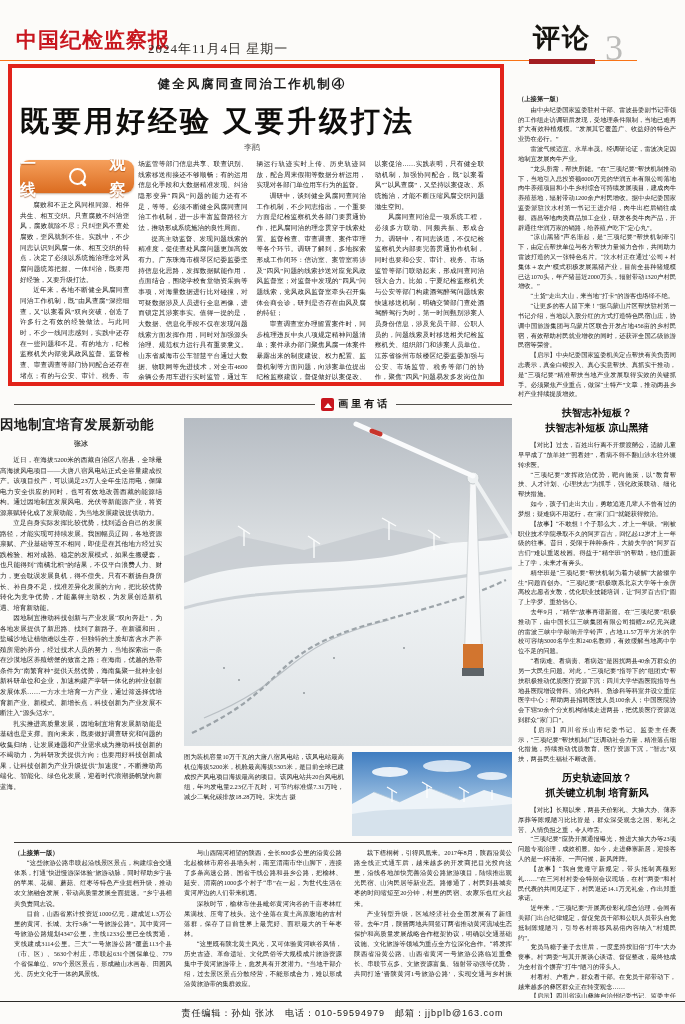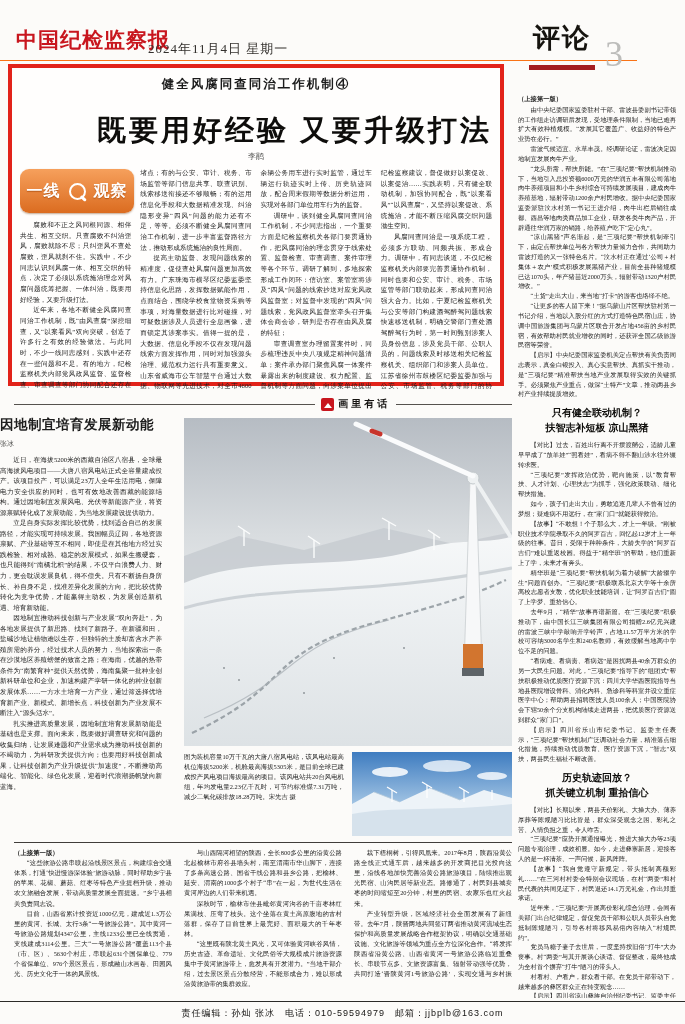--- a/index.html
+++ b/index.html
@@ -6,39 +6,39 @@
   .page{position:relative;width:685px;height:1024px;background:#fcfbf9;margin:0 auto;overflow:hidden;
         font-family:"Liberation Serif","DejaVu Serif",serif;color:#1c1c1c;}
 
   
   .hdr{position:absolute;left:0;top:18px;width:637px;height:42px;border-bottom:1px solid #f97316;}
   .masthead{position:absolute;left:16px;top:8px;font-size:21px;font-weight:bold;color:#c8161e;
             letter-spacing:1px;font-family:"Liberation Serif",serif;}
   .hdr-date{position:absolute;left:148px;top:22px;font-size:13px;color:#33302d;letter-spacing:1px;font-family:Liberation Serif, serif;}
   .sec-wrap{position:absolute;right:14px;top:2px;display:flex;align-items:flex-end;gap:10px;}
   .sec-title{font-size:27px;font-weight:bold;color:#16140f;border-bottom:5px solid #a31e22;
-             padding:0 4px 9px 4px;letter-spacing:2px;}
+             padding:0 4px 3px 4px;letter-spacing:2px;}
   .page-num{font-size:36px;color:#bcbcba;line-height:.85;}
 
   
   .leadbox{position:absolute;left:8px;top:64px;width:496px;height:322px;border:4px solid #e2231a;
-           background:#fffefd;padding:6px 8px 4px 8px;box-sizing:border-box;}
+           background:#fffefd;padding:6px 16px 4px 8px;box-sizing:border-box;}
   .kicker{text-align:center;font-size:12.5px;font-weight:bold;letter-spacing:2px;margin-top:2px;}
-  .headline{text-align:right;font-size:29px;font-weight:900;letter-spacing:3px;margin-top:18px;
+  .headline{text-align:left;font-size:29px;font-weight:900;letter-spacing:3px;margin-top:9px;
             font-family:"Liberation Sans","DejaVu Sans",sans-serif;color:#0e0d0b;}
   .byline{text-align:center;font-size:8px;color:#4a4a48;margin-top:0;}
   .lead-body{margin-top:6px;height:226px;overflow:hidden;columns:4;column-gap:9px;
              font-size:6.6px;line-height:1.62;text-align:justify;}
   .bp{margin:0;text-indent:2em;}
 
   
-  .badge{width:114px;height:44px;border-radius:9px;margin:1px 0 7px 0;
+  .badge{width:114px;height:33px;border-radius:9px;margin:1px 0 7px 0;
          background:linear-gradient(180deg,#f6a05c 0%,#e57a28 55%,#d express 100%);
          background:linear-gradient(180deg,#f6a05c,#db6c20);
-         display:flex;align-items:center;justify-content:center;gap:8px;position:relative;
+         display:flex;align-items:center;justify-content:center;gap:24px;position:relative;
          box-shadow:0 1px 2px rgba(120,60,10,.45);break-inside:avoid;}
   .badge span{color:#fff;font-weight:bold;font-size:16px;letter-spacing:1px;
               font-family:"Liberation Sans",sans-serif;text-shadow:0 1px 1px rgba(150,60,0,.6);}
   .mag{width:13px;height:13px;border:2.5px solid #fff;border-radius:50%;position:relative;flex:none;}
   .mag::after{content:"";position:absolute;width:7px;height:2.5px;background:#fff;
               transform:rotate(42deg);left:9px;top:12px;border-radius:2px;}
 
   
   .huali-hdr{position:absolute;left:14px;top:396px;width:498px;height:16px;display:flex;align-items:center;}
   .huali-hdr .rule{flex:1;height:1px;background:#55524e;}
@@ -46,21 +46,21 @@
   .huali-hdr .rule.r{flex:1;}
   .huali-label{display:flex;align-items:center;gap:4px;padding:0 6px;}
   .huali-ico{width:13px;height:13px;background:#c8161e;border-radius:2px;position:relative;flex:none;}
   .huali-ico::after{content:"";position:absolute;left:2.5px;top:5.5px;border-left:4px solid transparent;
               border-right:4px solid transparent;border-bottom:5px solid #fff;}
   .huali-label b{font-size:10px;letter-spacing:3px;font-weight:bold;color:#141210;}
 
   .huali-col{position:absolute;left:0;top:414px;width:162px;height:420px;overflow:hidden;}
   .huali-title{font-size:13.5px;font-weight:900;letter-spacing:.5px;white-space:nowrap;
                font-family:"Liberation Sans",sans-serif;margin:2px 0 0 0;}
-  .huali-by{text-align:left;font-size:7px;color:#4a4a48;margin:5px 0 6px 0;}
+  .huali-by{text-align:center;font-size:7px;color:#4a4a48;margin:5px 0 6px 0;font-weight:bold;}
   .huali-body{font-size:6.6px;line-height:1.6;text-align:justify;}
 
   .photo-main{position:absolute;left:184px;top:418px;width:328px;height:328px;overflow:hidden;background:#dfe3e6;}
   .photo-cap{position:absolute;left:184px;top:752px;width:160px;height:84px;overflow:hidden;
              font-size:6.4px;line-height:1.55;text-align:justify;}
   .photo-small{position:absolute;left:352px;top:752px;width:160px;height:84px;overflow:hidden;background:#9cc0e4;}
 
   
   .divider-l{position:absolute;left:14px;top:842px;width:498px;height:1px;background:#403d3a;}
   .contleft{position:absolute;left:14px;top:848px;width:498px;height:148px;overflow:hidden;
@@ -231,37 +231,37 @@
 
     <p class="bp">由中央纪委国家监委驻村干部、雷波县委副书记带领的工作组走访调研后发现，受地理条件限制，当地已难再扩大有效种植规模。“发展其它覆盖广、收益好的特色产业势在必行。”</p>
         <p class="bp">雷波气候适宜、水草丰茂。经调研论证，雷波决定因地制宜发展肉牛产业。</p>
         <p class="bp">“龙头所需，帮扶所能。”在“三项纪要”帮扶机制推动下，当地引入总投资额6000万元的华润五丰有限公司落地肉牛养殖项目和小牛乡村综合可持续发展项目，建成肉牛养殖基地，辐射带动1200余户村民增收。据中央纪委国家监委派驻汶水村第一书记王进介绍，肉牛出栏后销往成都、西昌等地肉类商品加工企业，研发各类牛肉产品，开辟通往华润万家的销路，给养殖户吃下“定心丸”。</p>
         <p class="bp">“凉山黑猪”声名渐起，是“三项纪要”帮扶机制牵引下，由定点帮扶单位与各方帮扶力量倾力合作，共同助力雷波打造的又一张特色名片。“汶水村正在通过‘公司＋村集体＋农户’模式积极发展黑猪产业，目前全县种猪规模已达1070头，年产猪苗近2000万头，辐射带动1320户村民增收。”</p>
         <p class="bp">“土货”走出大山，来当地“打卡”的游客也络绎不绝。</p>
         <p class="bp">“让更多的客人留下来！”据乌蒙山片区帮扶驻村第一书记介绍，当地以入股分红的方式打造特色民宿山庄，协调中国旅游集团与乌蒙片区联合开发占地456亩的乡村民宿，有效帮助村民就业增收的同时，还获评全国乙级旅游民宿等荣誉。</p>
         <p class="bp">【启示】中央纪委国家监委机关定点帮扶有关负责同志表示，真金白银投入、真心实意帮扶、真抓实干推动，是“三项纪要”精准帮扶当地产业发展取得实效的关键抓手。必须聚焦产业重点，做深“土特产”文章，推动两县乡村产业持续提质增效。</p>
       </div>
     <div class="subhead">
-      <div>只有健全联动机制？</div>
+      <div>扶智志补短板？</div>
       <div>扶智志补短板 凉山黑猪</div>
     </div>
     <div>
 
     <p class="bp">【对比】过去，百姓出行离不开摆渡艄公，适龄儿童早早成了“放羊娃”“照看娃”，看病不得不翻山涉水往外辗转求医。</p>
         <p class="bp">“三项纪要”发挥政治优势，靶向施策，以“教育帮扶、人才计划、心理扶志”为抓手，强化政策联动、细化帮扶措施。</p>
         <p class="bp">如今，孩子们走出大山，勇敢追逐几辈人不曾有过的梦想；疑难病不用远行，在“家门口”就能获得救治。</p>
         <p class="bp">【故事】“不敢想！个子那么大，才上一年级。”刚被职业技术学院录取不久的阿罗百吉，回忆起12岁才上一年级的往事。昔日，受限于种种条件，大龄失学的“阿罗百吉们”难以重返校园。得益于“精华班”的帮助，他们重新上了学，未来才有奔头。</p>
         <p class="bp">精华班是“三项纪要”帮扶机制为着力破解“大龄辍学生”问题而创办。“三项纪要”积极联系北京大学等十余所高校志愿者支教，优化职业技能培训，让“阿罗百吉们”圆了上学梦、重拾信心。</p>
         <p class="bp">去年9月，“精华”故事再谱新篇。在“三项纪要”积极推动下，由中国长江三峡集团有限公司捐赠2.6亿元兴建的雷波三峡中学敲响开学铃声，占地11.57万平方米的学校可容纳3000名学生和240名教师，有效缓解当地高中学位不足的问题。</p>
         <p class="bp">“看病难、看病贵、看病远”是困扰两县40余万群众的另一大民生问题。对此，“三项纪要”指导下的“组团式”帮扶积极推动优质医疗资源下沉：四川大学华西医院指导当地县医院增设骨科、消化内科、急诊科等科室并设立重症医学中心；帮助两县招聘医技人员100余人；中国医院协会下辖50余个分支机构陆续走进两县，把优质医疗资源送到群众“家门口”。</p>
         <p class="bp">【启示】四川省乐山市纪委书记、监委主任表示，“三项纪要”帮扶机制广泛调动社会力量，精准落点细化措施，持续推动优质教育、医疗资源下沉，“智志”双扶，两县民生福祉不断改善。</p>
       </div>
     <div class="subhead">
       <div>历史轨迹回放？</div>
-      <div>抓关键立机制 重拾信心</div>
+      <div>抓关键立机制 培育新风</div>
     </div>
     <div>
 
     <p class="bp">【对比】长期以来，两县天价彩礼、大操大办、薄养厚葬等陈规陋习比比皆是，群众深受观念之困、彩礼之苦、人情负担之重，令人咋舌。</p>
         <p class="bp">“三项纪要”应势开展通报曝光，推进大操大办等23项问题专项治理，成效初显。如今，走进彝寨新居，迎接客人的是一杯清茶、一声问候，新风阵阵。</p>
         <p class="bp">【故事】“我自觉遵守新规定，带头抵制高额彩礼……”在三河村村委会特别会议现场，在村“两委”和村民代表的共同见证下，村民退还14.1万元礼金，作出郑重承诺。</p>
         <p class="bp">近年来，“三项纪要”开展高价彩礼综合治理，会同有关部门出台纪律规定，督促党员干部和公职人员带头自觉抵制陈规陋习，引导各村将移风易俗内容纳入“村规民约”。</p>
         <p class="bp">党员马糖子妻子去世后，一度坚持按旧俗“打牛”大办丧事。村“两委”与其开展谈心谈话、督促整改，最终他成为全村首个摒弃“打牛”陋习的带头人。</p>
         <p class="bp">村看村、户看户，群众看干部。在党员干部带动下，越来越多的彝区群众正在转变观念……</p>
         <p class="bp">【启示】四川省凉山彝族自治州纪委书记、监委主任说，“三项纪要”立足监督职能、强化组织引导、紧盯“关键少数”，发挥示范作用，扎实推动移风易俗，让群众在潜移默化中更新观念、树文明新风。</p>

